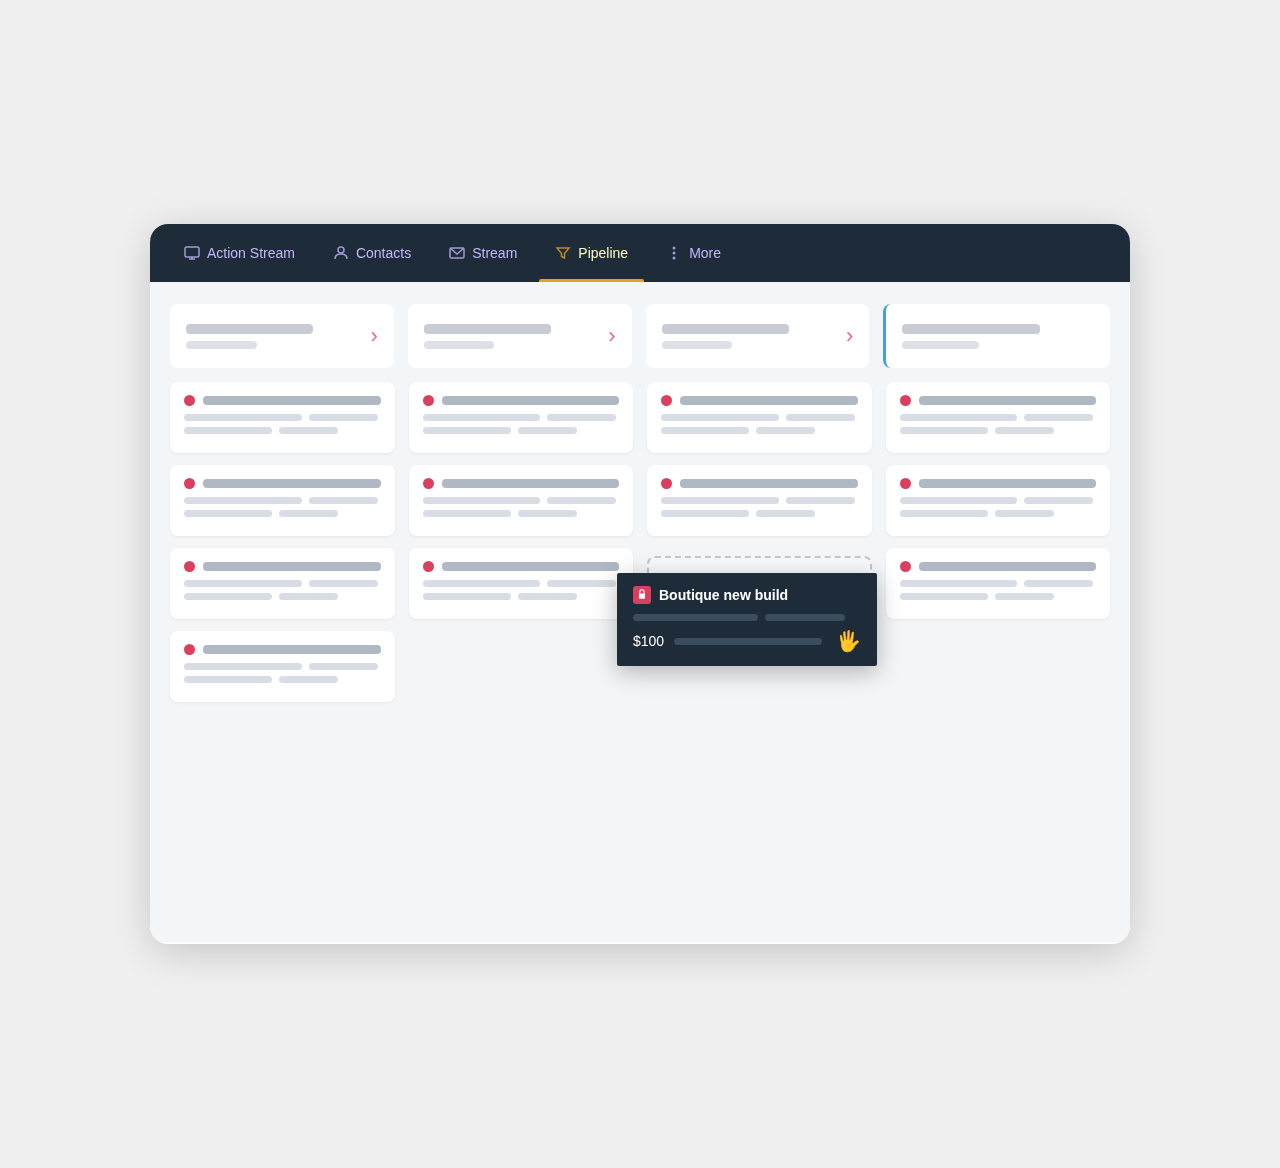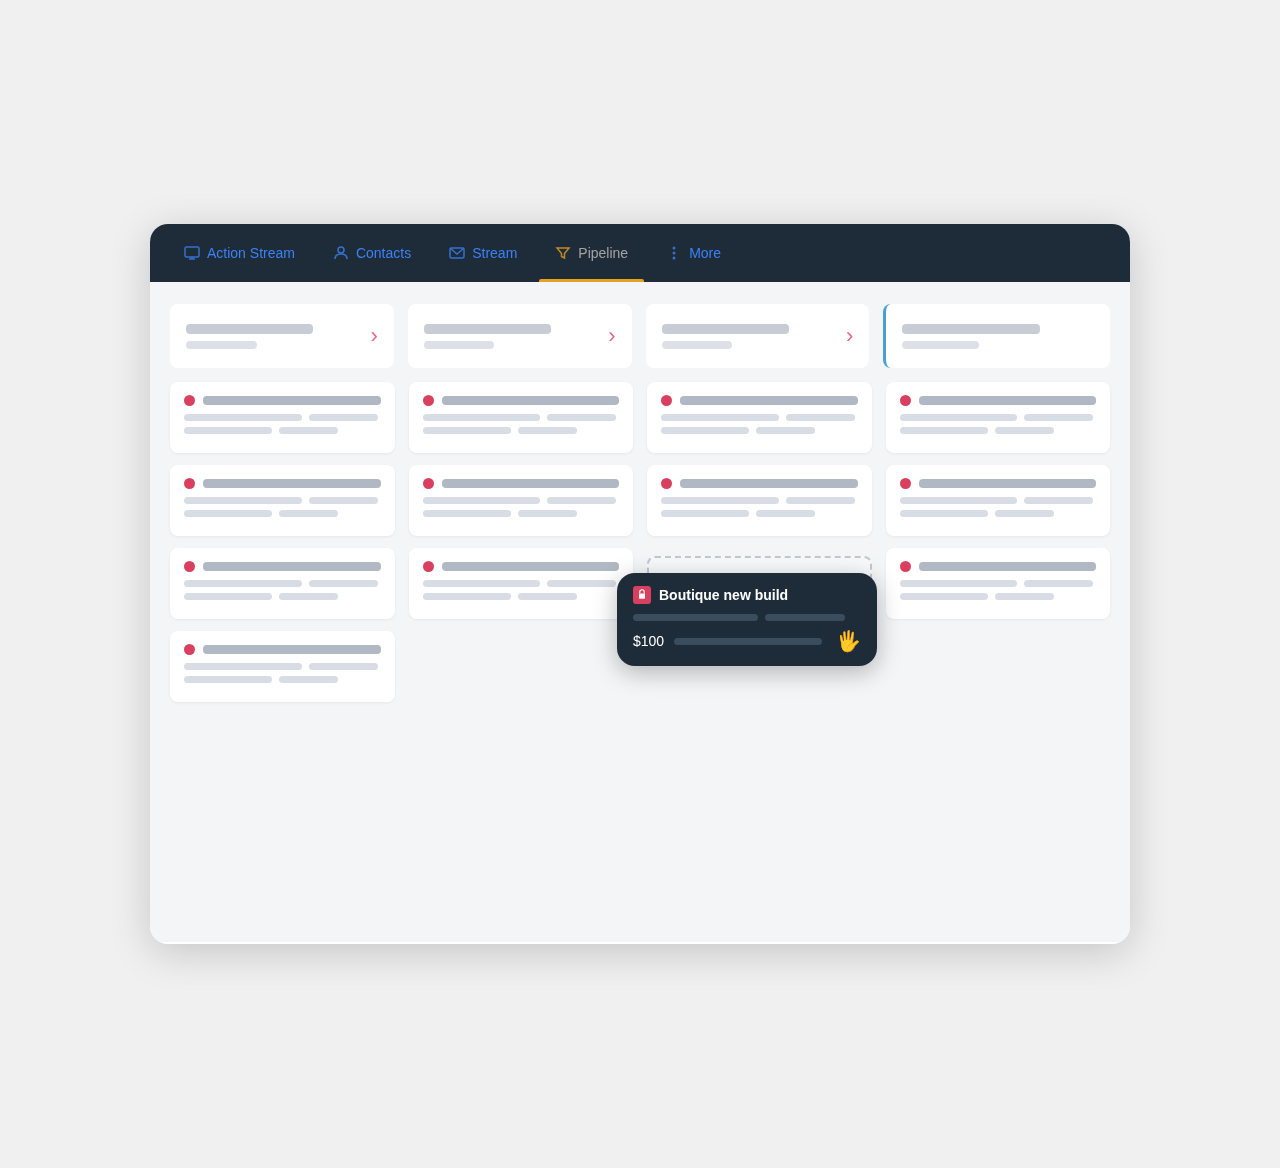--- a/index.html
+++ b/index.html
@@ -25,21 +25,21 @@
       display: flex;
       align-items: center;
       padding: 0 18px;
       height: 58px;
       gap: 6px;
     }
     .nav-item {
       display: flex;
       align-items: center;
       gap: 7px;
-      color: #3b82f6;
+      color: #c4b5fd;
       font-size: 14px;
       font-weight: 500;
       padding: 0 16px;
       height: 58px;
       cursor: pointer;
       position: relative;
       white-space: nowrap;
     }
     .nav-item.active {
       color: #e8a020;
@@ -178,21 +178,21 @@
       border-radius: 8px;
       height: 80px;
       background: #f8f9fb;
     }
     .drag-card-tooltip {
       position: absolute;
       bottom: -30px;
       left: -30px;
       background: #1e2b38;
       color: white;
-      border-radius: 18px;
+      border-radius: 2px;
       padding: 13px 16px;
       width: 260px;
       box-shadow: 0 6px 24px rgba(0,0,0,0.28);
       z-index: 10;
     }
     .tooltip-title-row {
       display: flex;
       align-items: center;
       gap: 8px;
       margin-bottom: 10px;
@@ -269,21 +269,21 @@
       <svg class="nav-icon" viewBox="0 0 16 16" fill="none" stroke="currentColor" stroke-width="1.5">
         <rect x="1" y="3" width="14" height="10" rx="1.5"></rect>
         <polyline points="1,3 8,9 15,3"></polyline>
       </svg>
       <span>Stream</span>
     </div>
     <div class="nav-item active">
       <svg class="nav-icon" viewBox="0 0 16 16" fill="none" stroke="#e8a020" stroke-width="1.5">
         <path d="M2 3h12l-4.5 5.5V13l-3-1.5V8.5L2 3z"></path>
       </svg>
-      <span style="color:#a3a3a3;">Pipeline</span>
+      <span style="color:#fef9c3;">Pipeline</span>
     </div>
     <div class="nav-item">
       <svg class="nav-icon" viewBox="0 0 16 16" fill="currentColor">
         <circle cx="8" cy="3" r="1.5"></circle>
         <circle cx="8" cy="8" r="1.5"></circle>
         <circle cx="8" cy="13" r="1.5"></circle>
       </svg>
       <span>More</span>
     </div>
   </nav>

